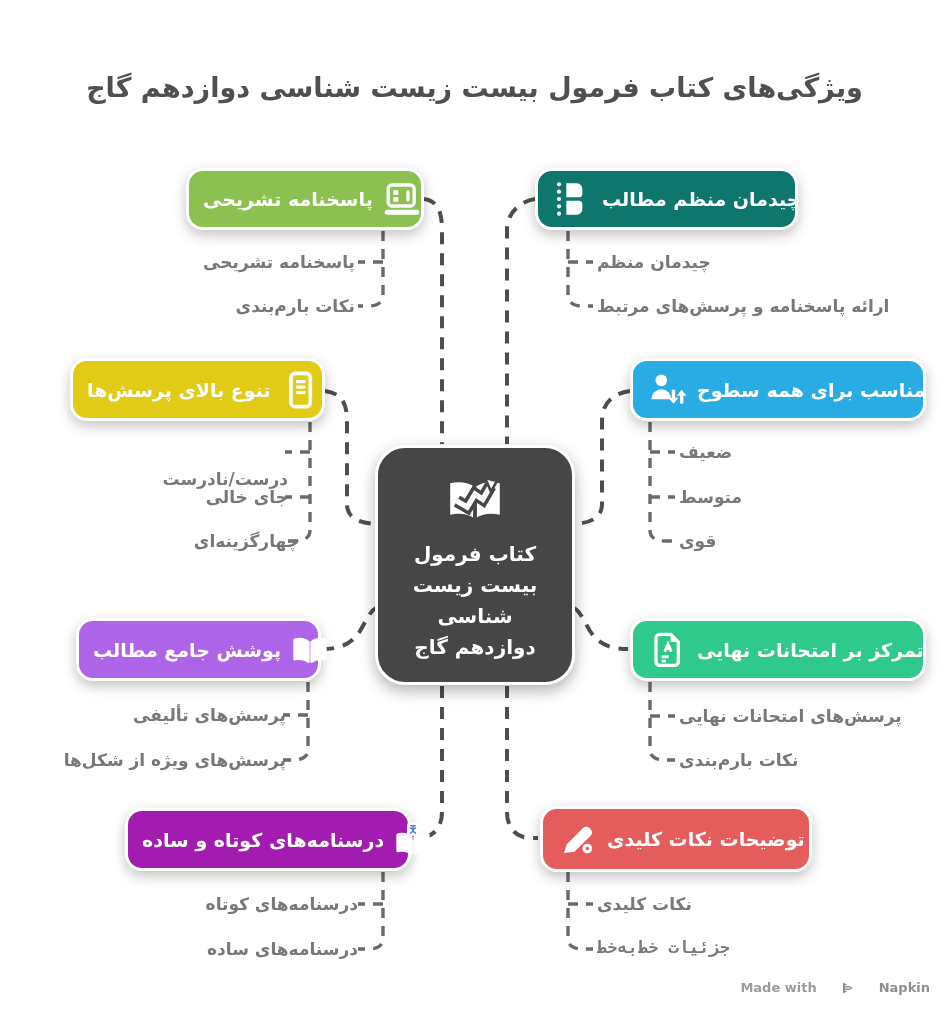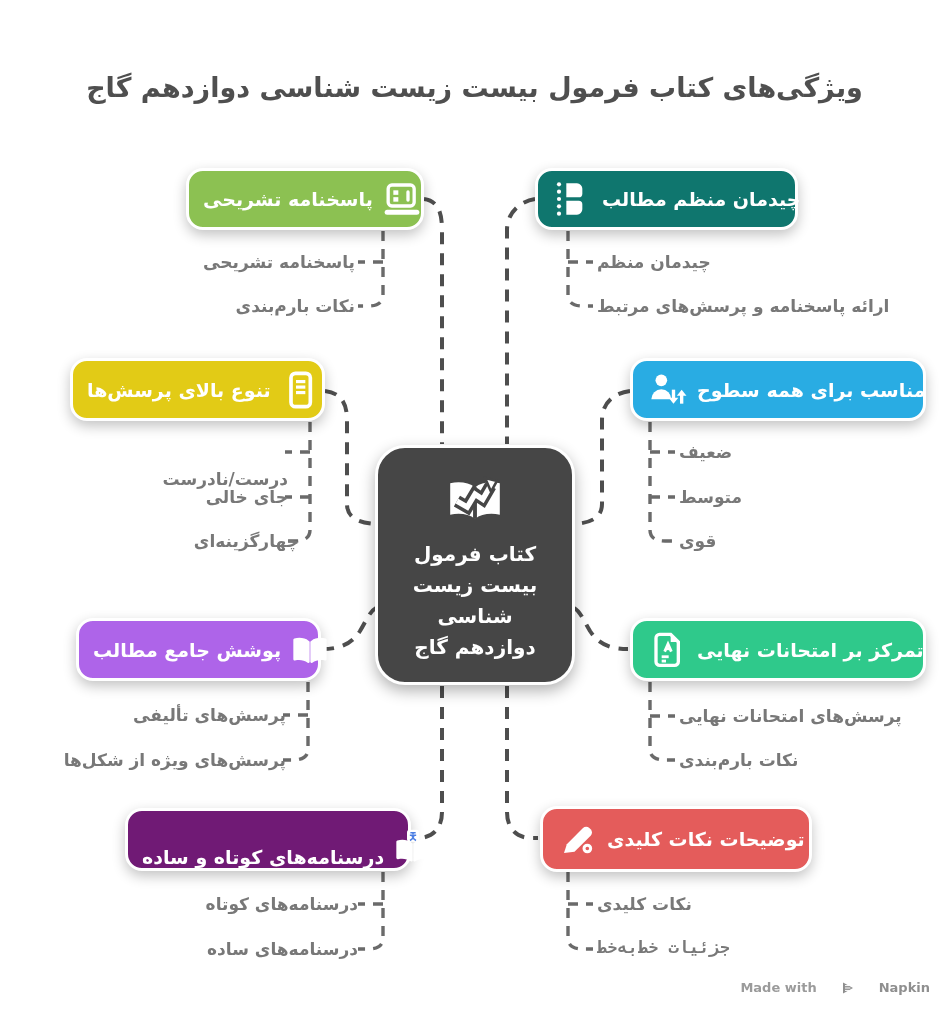--- a/index.html
+++ b/index.html
@@ -197,21 +197,21 @@
         <path d="M10.7 11.4h2.6" stroke="#fff" stroke-width="1.4"></path>
         <rect x="8.2" y="15.2" width="4.2" height="1.7" fill="#fff"></rect>
         <rect x="8.2" y="17.8" width="2.6" height="1.7" fill="#fff"></rect>
       </svg>
     </span>
     <span class="label" dir="rtl">تمرکز بر امتحانات نهایی</span>
   </div>
   <div class="child b5-c0" dir="rtl">پرسش‌های امتحانات نهایی</div>
   <div class="child b5-c1" dir="rtl">نکات بارم‌بندی</div>
 
-  <div class="node b6" style="background-color: #701a75; align-items: flex-end;">
+  <div class="node b6" style="background-color: #a21caf;">
     <span class="label" dir="rtl">درسنامه‌های کوتاه و ساده</span>
     <span class="icon">
       <svg viewBox="0 0 24 24">
         <path fill="#fff" d="M11.1 9.4C9 7.7 5.6 7.3 2.6 8.1c-.4.1-.6.4-.6.8v9.6c0 .5.5.9 1 .8 2.7-.6 5.6-.2 7.6 1.3.4.3 1.2.2 1.2-.5v-9.9c0-.3-.3-.6-.7-.8z"></path>
         <path fill="#fff" d="M12.9 9.4c2.1-1.7 5.5-2.1 8.5-1.3.4.1.6.4.6.8v9.6c0 .5-.5.9-1 .8-2.7-.6-5.6-.2-7.6 1.3-.4.3-1.2.2-1.2-.5v-9.9c0-.3.3-.6.7-.8z"></path>
         <rect x="8.4" y="1.6" width="7.2" height="7.2" rx="1.6" fill="#fff"></rect>
         <path d="M10.4 3.5h3.2M12 3.5v.9M10.1 4.9h3.8M12.6 4.9c-.3 1.6-1.2 2.6-2.4 3.2M11.4 4.9c.3 1.6 1.2 2.6 2.4 3.2" fill="none" stroke="#4B7EE3" stroke-width=".9"></path>
       </svg>
     </span>
   </div>

